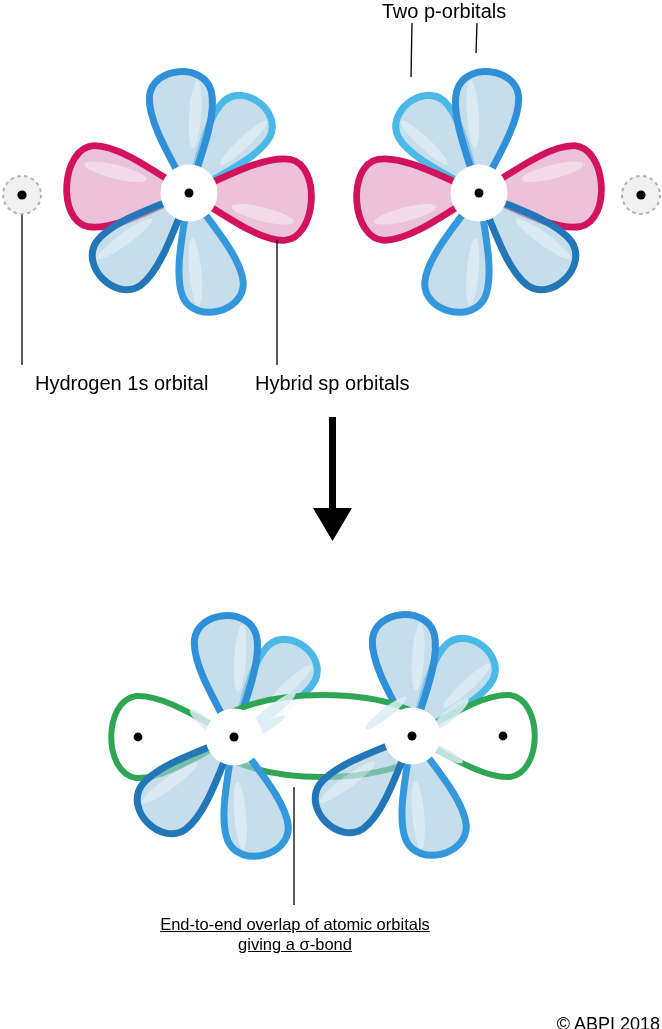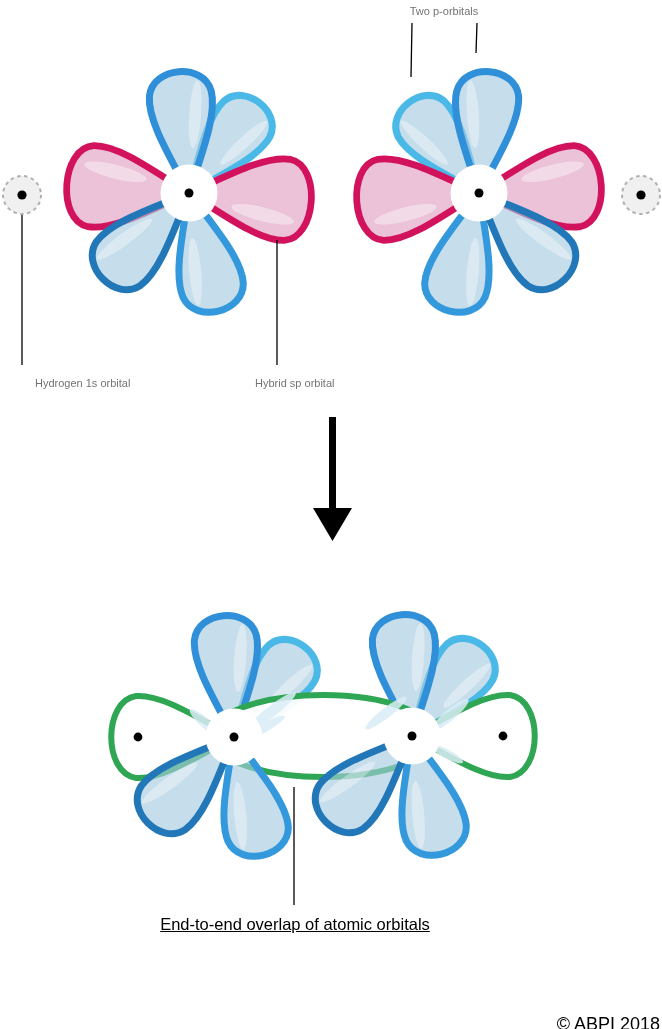--- a/index.html
+++ b/index.html
@@ -25,21 +25,21 @@
   .swc{stroke-width:7.5;}
   .swp{stroke-width:6.3;}
   .swg{stroke-width:6;}
   .nucleus{fill:#ffffff;}
   .dot{fill:#000000;}
   .hyd{fill:var(--hydrogen-fill);stroke:var(--hydrogen-stroke);stroke-width:2;stroke-dasharray:3.5 3.5;}
   .ln{stroke:#000000;stroke-width:1.3;fill:none;}
   .arrow{fill:var(--arrow-color);}
   .streak{fill:#d9ecf6;stroke:none;opacity:.85;}
   
-  .lbl{position:absolute;color:#737373;font-size:11px;line-height:18px;white-space:nowrap;}
+  .lbl{position:absolute;color:#000000;font-size:20px;line-height:18px;white-space:nowrap;}
   .lbl-two-p{left:374px;top:2px;width:140px;text-align:center;}
   .lbl-hydrogen{left:3px;top:374px;margin-left:32px;}
   .lbl-hybrid{left:255px;top:374px;}
   .caption{position:absolute;left:95px;top:914px;width:400px;text-align:center;color:#000;font-size:16.5px;line-height:20px;text-decoration:underline;}
   .copyright{position:absolute;left:520px;top:1014px;width:140px;text-align:right;color:#000;font-size:18px;}
 </style>
 </head>
 <body>
 
 <div class="canvas">
@@ -132,18 +132,19 @@
     <circle cx="412" cy="736" r="28.5" class="nucleus"></circle>
     <circle cx="412" cy="736" r="4.5" class="dot"></circle>
     <circle cx="138" cy="737" r="4.4" class="dot"></circle>
     <circle cx="503" cy="736" r="4.4" class="dot"></circle>
 
     <path class="ln" d="M294,787 L294,905"></path>
   </svg>
 
   <div class="lbl lbl-two-p">Two p-orbitals</div>
   <div class="lbl lbl-hydrogen">Hydrogen 1s orbital</div>
-  <div class="lbl lbl-hybrid">Hybrid sp orbital</div>
+  <div class="lbl lbl-hybrid">Hybrid sp orbitals</div>
   <div class="caption">
     <div>End-to-end overlap of atomic orbitals</div>
+    <div>giving a σ-bond</div>
   </div>
   <div class="copyright">© ABPI 2018</div>
 </div>
 
 </body></html>

